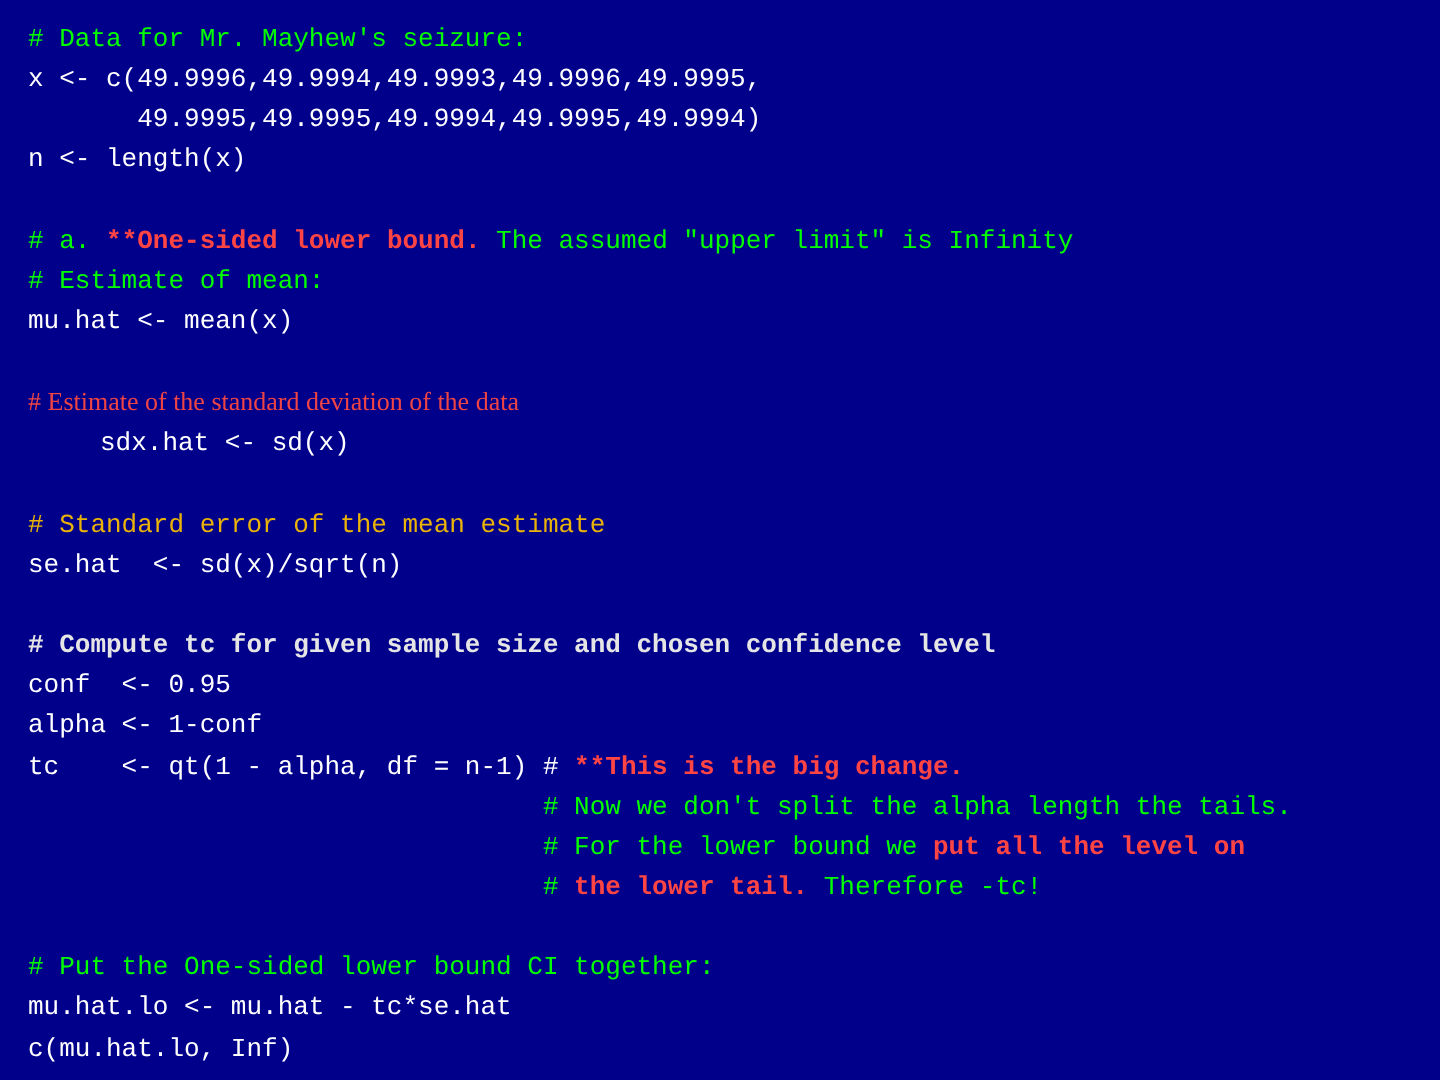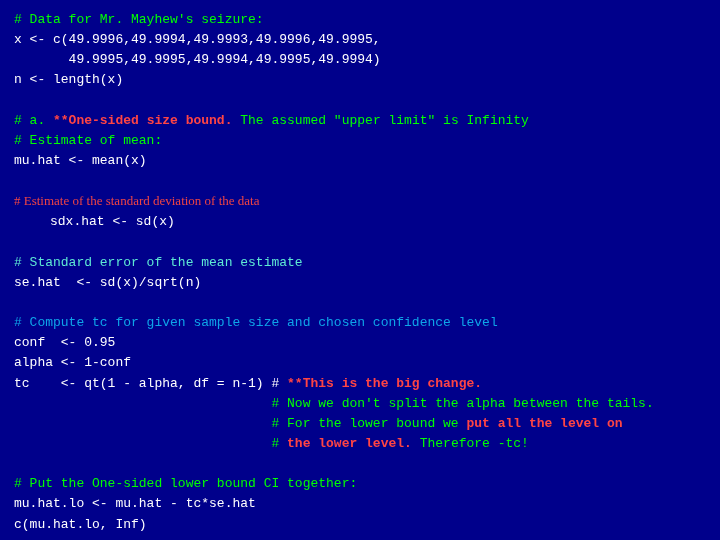--- a/index.html
+++ b/index.html
@@ -26,37 +26,37 @@
     }
   </style>
 </head>
 <body>
 
 <div id="code-block"><span style="color:#00ff00;"># Data for Mr. Mayhew's seizure:</span>
 <span style="color:#ffffff;">x &lt;- c(49.9996,49.9994,49.9993,49.9996,49.9995,</span>
 <span style="color:#ffffff;">       49.9995,49.9995,49.9994,49.9995,49.9994)</span>
 <span style="color:#ffffff;">n &lt;- length(x)</span>
 <span style="color:#ffffff;"></span>
-<span style="color:#00ff00;"># a. </span><span style="color:#ff4444;font-weight:bold;">**One-sided size bound.</span><span style="color:#00ff00;"> The assumed "upper limit" is Infinity</span>
+<span style="color:#00ff00;"># a. </span><span style="color:#ff4444;font-weight:bold;">**One-sided lower bound.</span><span style="color:#00ff00;"> The assumed "upper limit" is Infinity</span>
 <span style="color:#00ff00;"># Estimate of mean:</span>
 <span style="color:#ffffff;">mu.hat &lt;- mean(x)</span>
 <span style="color:#ffffff;"></span>
 <span style="color:#ef4444;font-family:Liberation Serif, serif;"># Estimate of the standard deviation of the data</span>
 <span style="color:#ffffff;margin-left:36px;">sdx.hat &lt;- sd(x)</span>
 <span style="color:#ffffff;"></span>
-<span style="color:#5eead4;"># Standard error of the mean estimate</span>
+<span style="color:#eab308;"># Standard error of the mean estimate</span>
 <span style="color:#ffffff;text-align:right;">se.hat  &lt;- sd(x)/sqrt(n)</span>
 <span style="color:#ffffff;"></span>
-<span style="color:#0ea5e9;"># Compute tc for given sample size and chosen confidence level</span>
+<span style="color:#e5e5e5;font-weight:bold;"># Compute tc for given sample size and chosen confidence level</span>
 <span style="color:#ffffff;">conf  &lt;- 0.95</span>
 <span style="color:#ffffff;">alpha &lt;- 1-conf</span>
 <span style="color:#ffffff;">tc    &lt;- qt(1 - alpha, df = n-1) # </span><span style="color:#ff4444;font-weight:bold;">**This is the big change.</span>
-<span style="color:#00ff00;">                                 # Now we don't split the alpha between the tails.</span>
+<span style="color:#00ff00;">                                 # Now we don't split the alpha length the tails.</span>
 <span style="color:#00ff00;">                                 # For the lower bound we </span><span style="color:#ff4444;font-weight:bold;">put all the level on</span>
-<span style="color:#00ff00;">                                 # </span><span style="color:#ff4444;font-weight:bold;">the lower level.</span><span style="color:#00ff00;"> Therefore -tc!</span>
+<span style="color:#00ff00;">                                 # </span><span style="color:#ff4444;font-weight:bold;">the lower tail.</span><span style="color:#00ff00;"> Therefore -tc!</span>
 <span style="color:#ffffff;"></span>
 <span style="color:#00ff00;"># Put the One-sided lower bound CI together:</span>
 <span style="color:#ffffff;">mu.hat.lo &lt;- mu.hat - tc*se.hat</span>
 <span style="color:#ffffff;">c(mu.hat.lo, Inf)</span>
 <span style="color:#ffffff;"></span>
 <span style="color:#ffffff;"></span>
 
 
 
 

